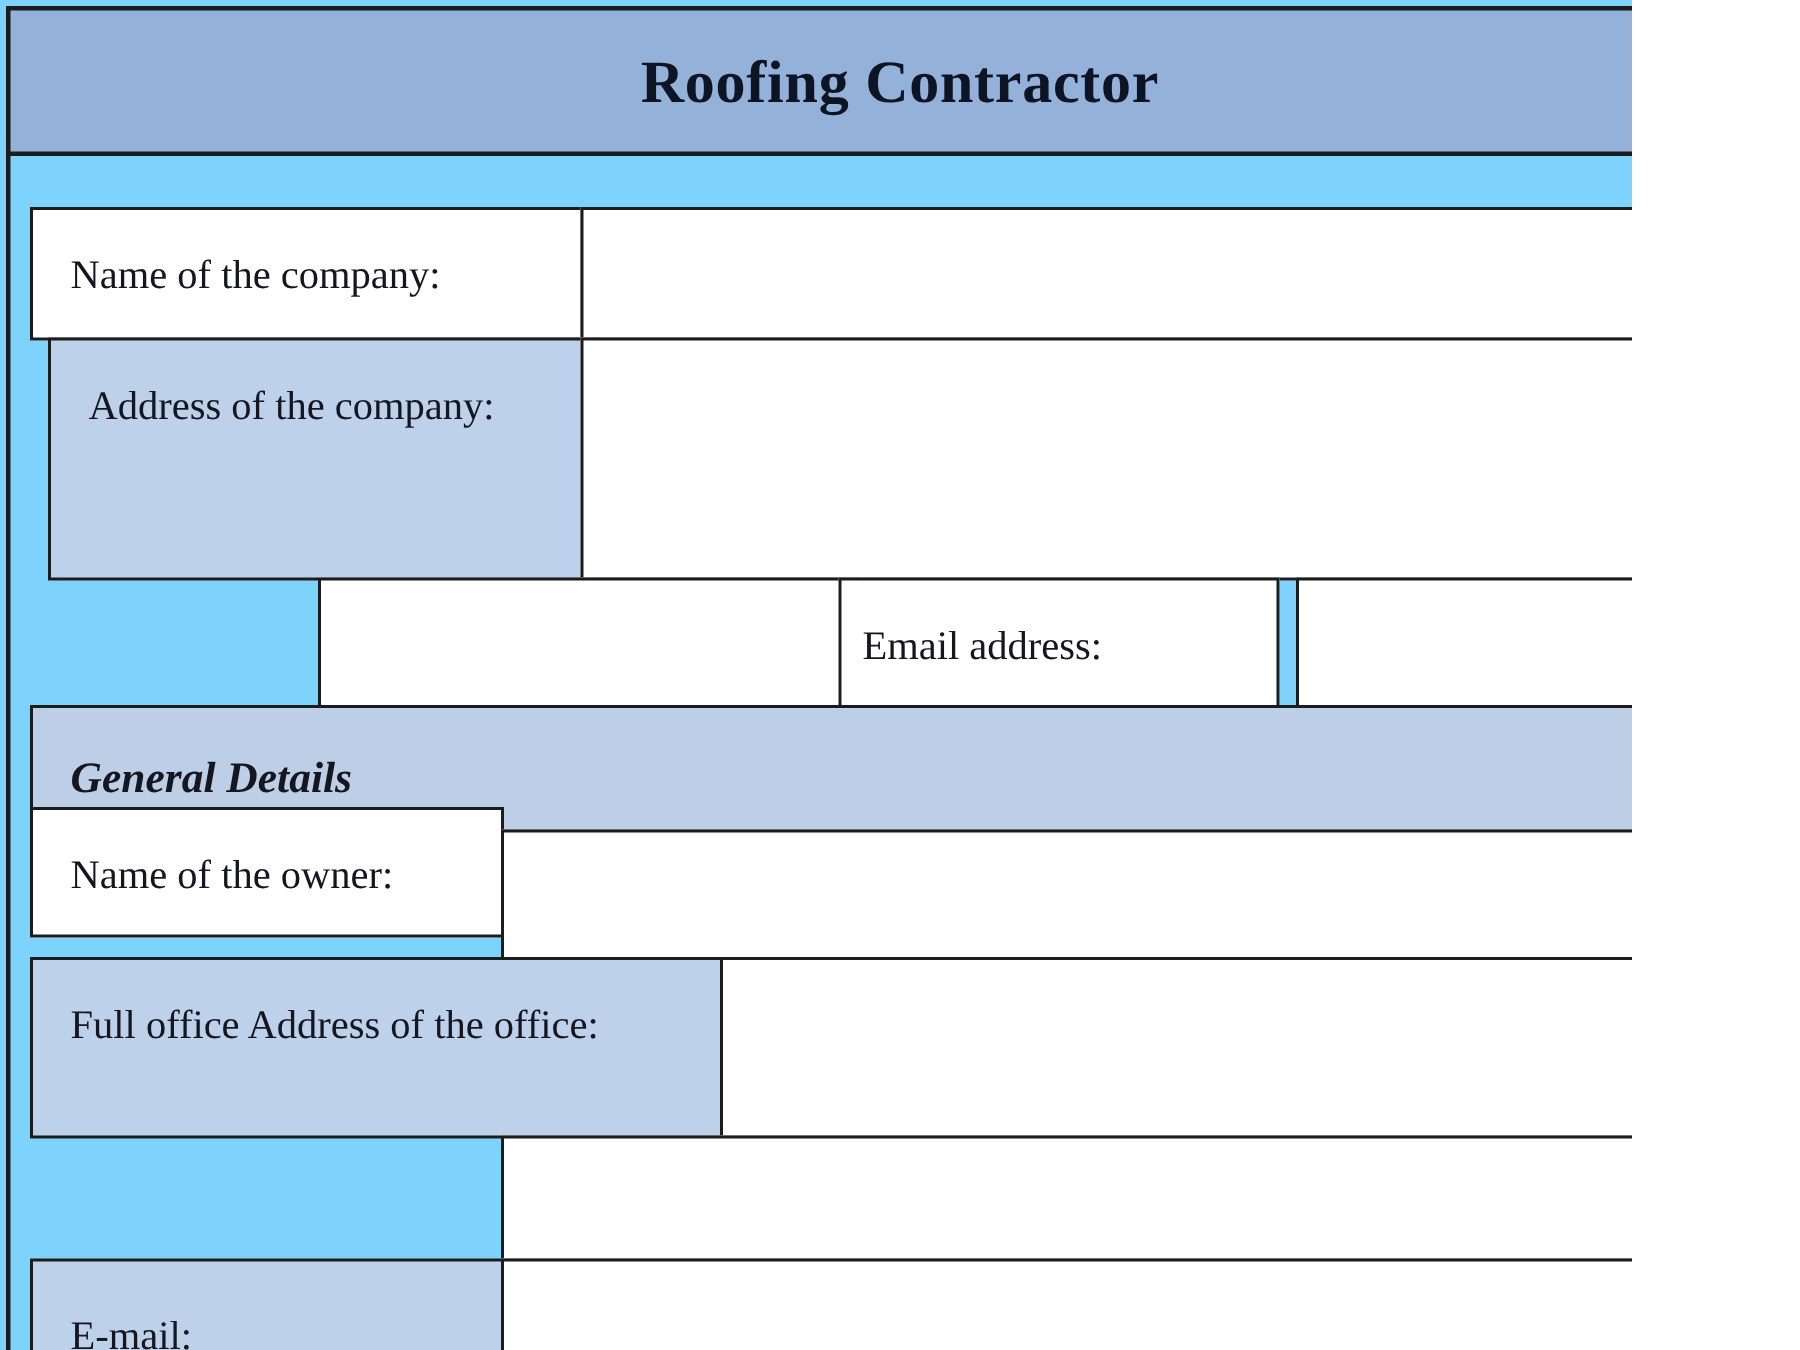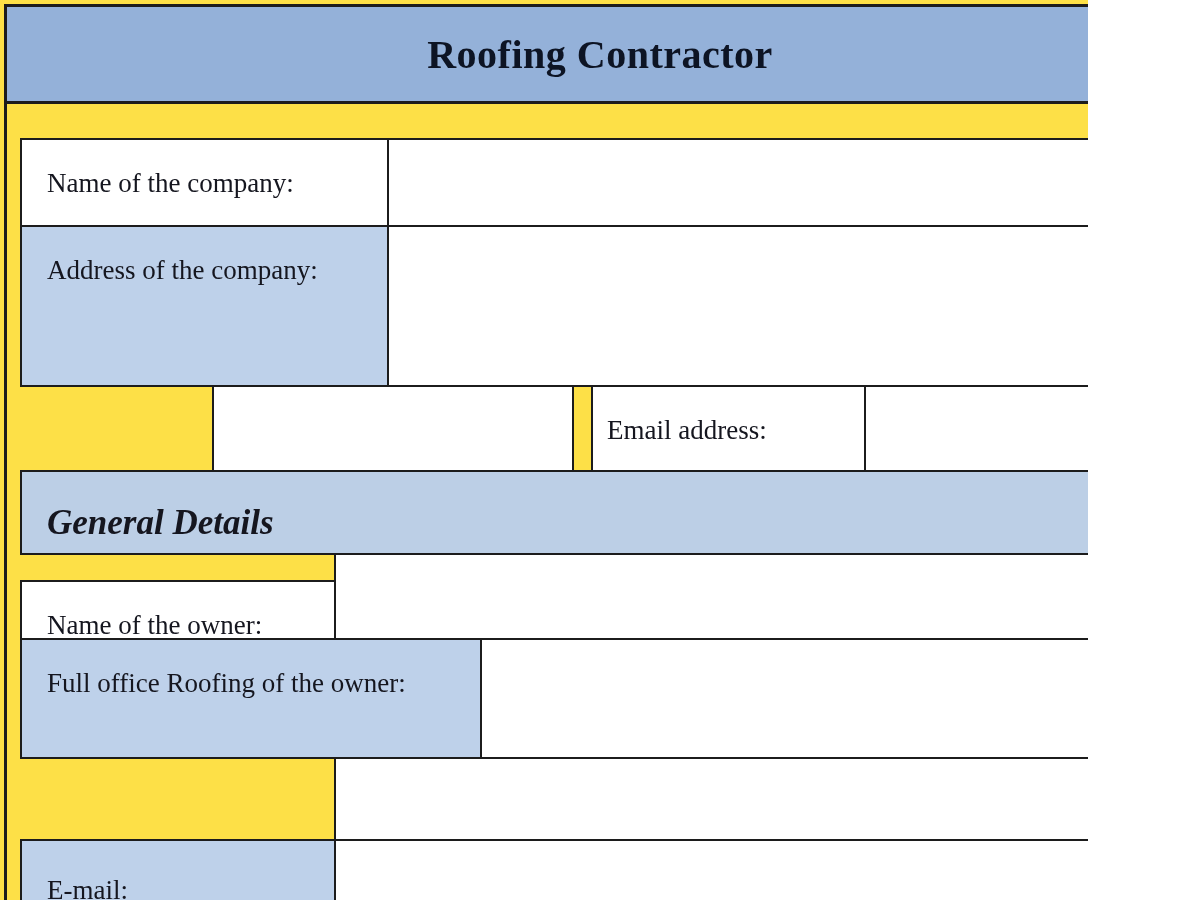--- a/index.html
+++ b/index.html
@@ -10,21 +10,21 @@
     --text:#15161f;
     --title_text:#0d1424;
   }
   *{margin:0;padding:0;box-sizing:border-box;}
   html,body{background:#ffffff;}
   .page{
     position:relative;
     width:1088px;
     height:900px;
     overflow:hidden;
-    background:#fde047;
+    background:#7dd3fc;
     font-family:"Liberation Serif","DejaVu Serif",serif;
   }
   
   .frame{
     position:absolute;
     left:4px; top:4px;
     width:1192px; height:960px;
     border:3px solid var(--border);
     border-bottom:none;
   }
@@ -50,50 +50,50 @@
     position:absolute;
     border:2px solid var(--border);
     background:#ffffff;
     font-size:27px;
     color:var(--text);
     padding:28px 23px 0 25px;
     white-space:nowrap;
     overflow:hidden;
   }
   .cell.blue{ background:var(--cell_blue); }
-  .cell.band{ background:var(--band_blue); font-weight:bold; font-style:italic; font-size:35px; padding-top:31px;}
+  .cell.band{ background:var(--band_blue); font-weight:bold; font-style:italic; font-size:29px; padding-top:31px;}
   .cell.tight{ padding-left:14px; }
 </style>
 </head>
 <body>
 
 <div class="page">
 
   <div class="frame"></div>
 
   <div class="header-band">
     <div class="title">Roofing Contractor</div>
   </div>
 
   <div class="cell" style="left:20px;top:138px;width:369px;height:89px">Name of the company:</div>
   <div class="cell" style="left:387px;top:138px;width:796px;height:89px"></div>
 
-  <div class="cell blue" style="left:20px;top:225px;width:369px;height:162px">Address of the company:</div>
+  <div class="cell blue" style="left:32px;top:225px;width:369px;height:162px">Address of the company:</div>
   <div class="cell" style="left:387px;top:225px;width:796px;height:162px"></div>
 
   <div class="cell" style="left:212px;top:385px;width:362px;height:87px"></div>
-  <div class="cell tight" style="left:591px;top:385px;width:294px;height:87px">Email address:</div>
+  <div class="cell tight" style="left:559px;top:385px;width:294px;height:87px">Email address:</div>
   <div class="cell" style="left:864px;top:385px;width:319px;height:87px"></div>
 
   <div class="cell band" style="left:20px;top:470px;width:1163px;height:85px">General Details</div>
 
-  <div class="cell" style="left:20px;top:580px;width:316px;height:87px">Name of the owner:</div>
+  <div class="cell" style="left:20px;top:538px;width:316px;height:87px">Name of the owner:</div>
   <div class="cell" style="left:334px;top:553px;width:849px;height:87px"></div>
 
-  <div class="cell blue" style="left:20px;top:638px;width:462px;height:121px">Full office Roofing of the owner:</div>
+  <div class="cell blue" style="left:20px;top:638px;width:462px;height:121px">Full office Address of the office:</div>
   <div class="cell" style="left:480px;top:638px;width:703px;height:121px"></div>
 
   <div class="cell" style="left:334px;top:757px;width:849px;height:84px"></div>
 
   <div class="cell blue" style="left:20px;top:839px;width:316px;height:111px;padding-top:34px">E-mail:</div>
   <div class="cell" style="left:334px;top:839px;width:849px;height:111px"></div>
 
 </div>
 
 </body></html>

